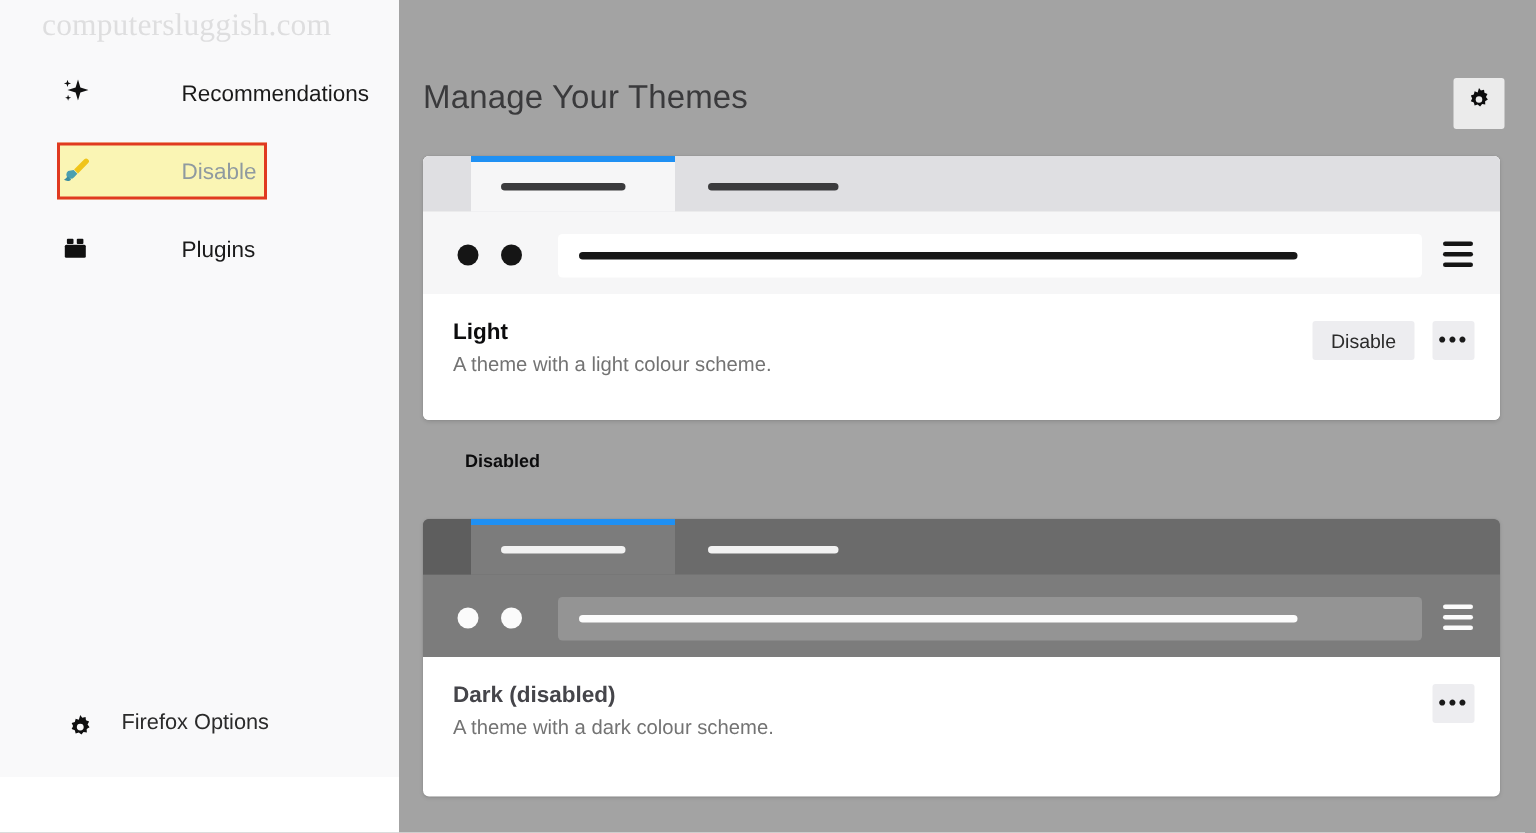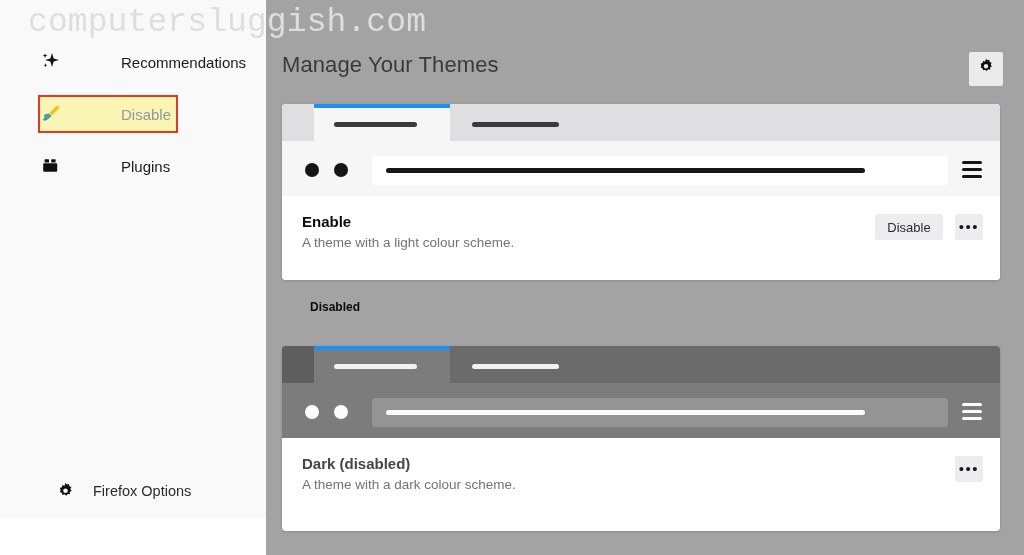--- a/index.html
+++ b/index.html
@@ -21,24 +21,24 @@
     inset: 0;
     display: flex;
     background: #ffffff;
   }
 
   
   #watermark {
     position: absolute;
     left: 28px;
     top: 4px;
-    font-size: 33px;
+    font-size: 21px;
     color: #dededf;
     letter-spacing: 0.1px;
-    font-family: Liberation Mono, monospace;
+    font-family: Liberation Serif, serif;
     z-index: 40;
     user-select: none;
     white-space: nowrap;
   }
 
   
   #sidebar {
     position: absolute;
     left: 0;
     top: 0;
@@ -91,24 +91,23 @@
   #nav-themes .nav-label {
     position: relative;
     z-index: 1;
   }
   #nav-themes .nav-label {
     color: #8f9aa0;
   }
 
   #firefox-options {
     position: absolute;
-    left: 12px;
+    left: 0;
     top: 474px;
     display: flex;
-    align-items: center;
     height: 34px;
     padding-left: 42px;
     box-sizing: border-box;
   }
   #firefox-options .nav-label {
     font-size: 14.5px;
     color: #2b2b2b;
     margin-left: 17px;
   }
 
@@ -419,21 +418,21 @@
           <div class="pv-urlbar"></div>
           <div class="pv-urlline"></div>
           <div class="pv-menu">
             <span></span>
               <span></span>
               <span></span>
           </div>
         </div>
       </div>
       <div class="card-info">
-        <div class="theme-name">Enable</div>
+        <div class="theme-name">Light</div>
         <div class="theme-desc">A theme with a light colour scheme.</div>
         <div class="btn-row">
           <div class="action-btn">Disable</div>
           <div class="more-btn">•••</div>
         </div>
       </div>
     </div>
 
     <div class="section-heading">Disabled</div>
 

